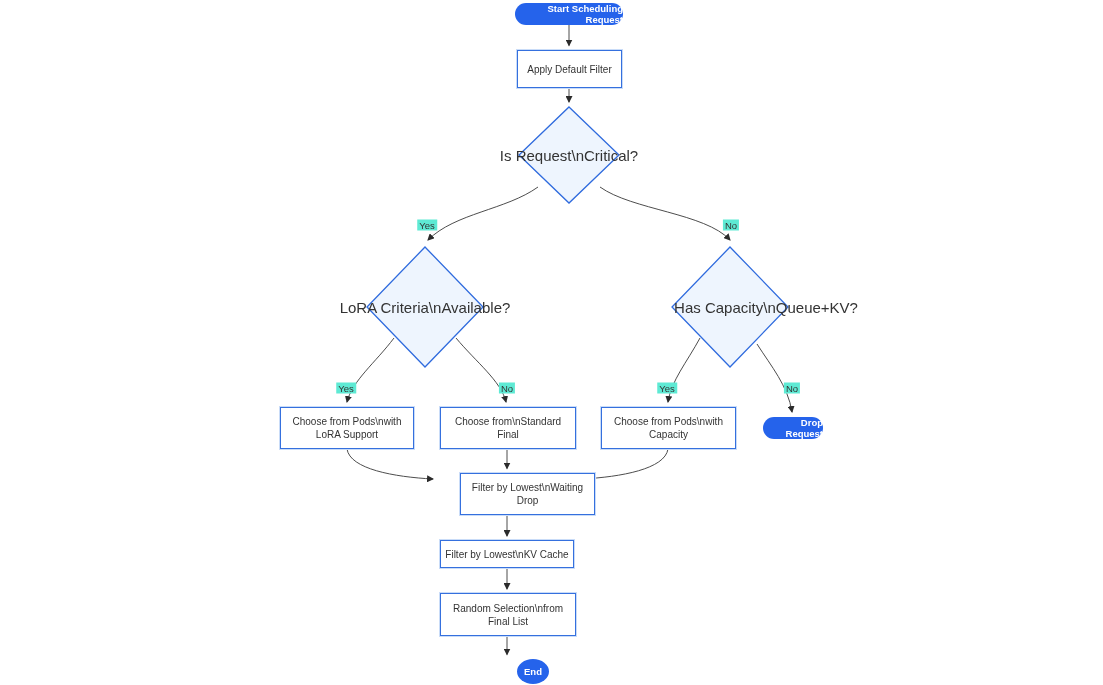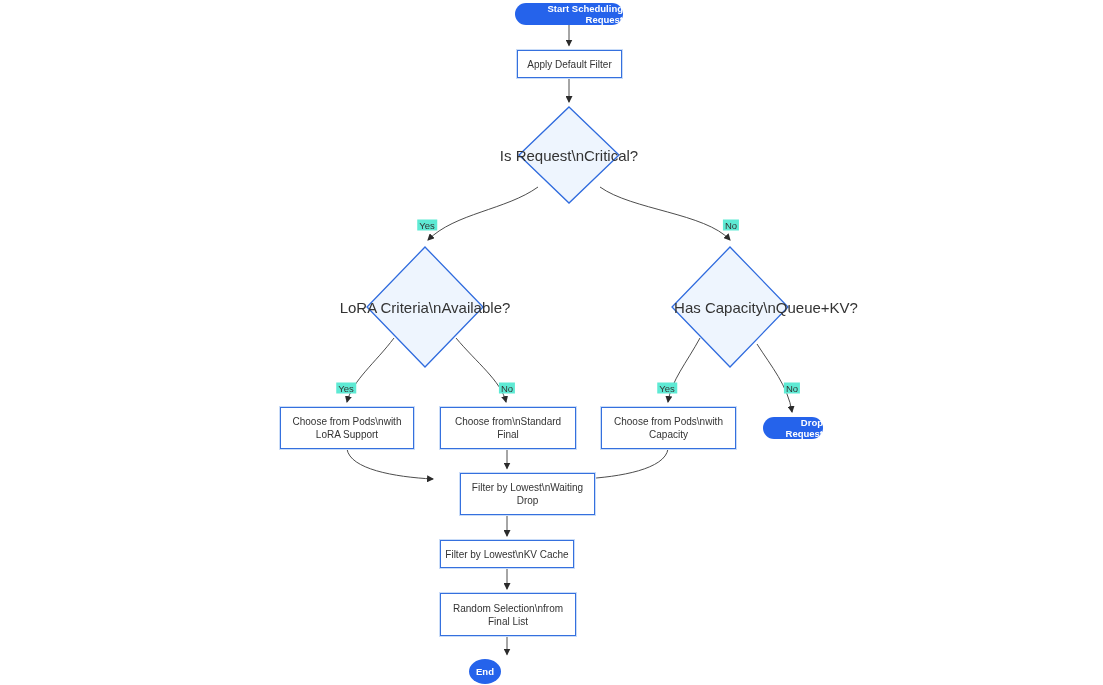--- a/index.html
+++ b/index.html
@@ -63,21 +63,21 @@
     </g>
     <g fill="#eef5fe" stroke="#2f6bde" stroke-width="1.3">
       <polygon points="569,107 619,155 569,203 519,155"></polygon>
       <polygon points="425,247 483,307 425,367 367,307"></polygon>
       <polygon points="730,247 788,307 730,367 672,307"></polygon>
     </g>
   </svg>
 
   <div class="pill" style="left:515px;top:3px;width:108px;height:22px;">Start Scheduling Request</div>
 
-  <div class="node" style="left:517px;top:50px;width:105px;height:28px;">Apply Default Filter</div>
+  <div class="node" style="left:517px;top:50px;width:105px;height:38px;">Apply Default Filter</div>
 
   <div class="diamond-label" style="left:569px;top:155px;">Is Request\nCritical?</div>
   <div class="diamond-label" style="left:425px;top:307px;">LoRA Criteria\nAvailable?</div>
   <div class="diamond-label" style="left:766px;top:307px;">Has Capacity\nQueue+KV?</div>
 
   <div class="node" style="left:280px;top:407px;width:134px;height:42px;">
     <div>Choose from Pods\nwith</div>
     <div>LoRA Support</div>
   </div>
 
@@ -98,21 +98,21 @@
     <div>Drop</div>
   </div>
 
   <div class="node" style="left:440px;top:540px;width:134px;height:28px;">Filter by Lowest\nKV Cache</div>
 
   <div class="node" style="left:440px;top:593px;width:136px;height:43px;">
     <div>Random Selection\nfrom</div>
     <div>Final List</div>
   </div>
 
-  <div class="ellipse" style="left:469px;top:659px;width:32px;height:25px;text-align:center;">End</div>
+  <div class="ellipse" style="left:517px;top:659px;width:32px;height:25px;text-align:center;">End</div>
 
   <span class="edge-label" style="left:427px;top:225px;">Yes</span>
   <span class="edge-label" style="left:731px;top:225px;">No</span>
   <span class="edge-label" style="left:346px;top:388px;">Yes</span>
   <span class="edge-label" style="left:507px;top:388px;">No</span>
   <span class="edge-label" style="left:667px;top:388px;">Yes</span>
   <span class="edge-label" style="left:792px;top:388px;">No</span>
 
 </div>
 

